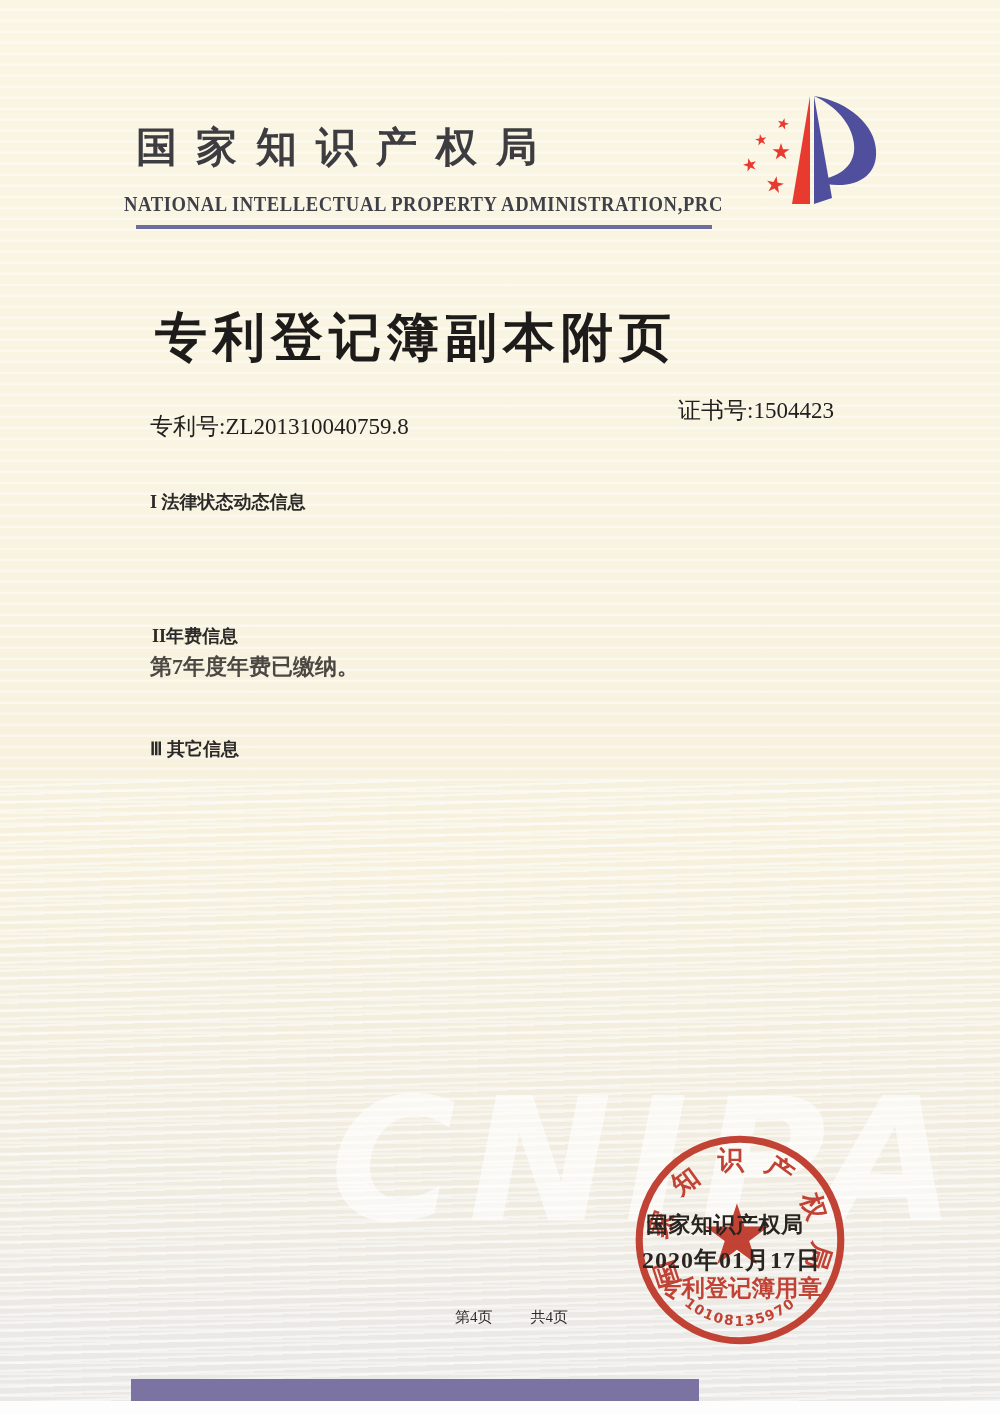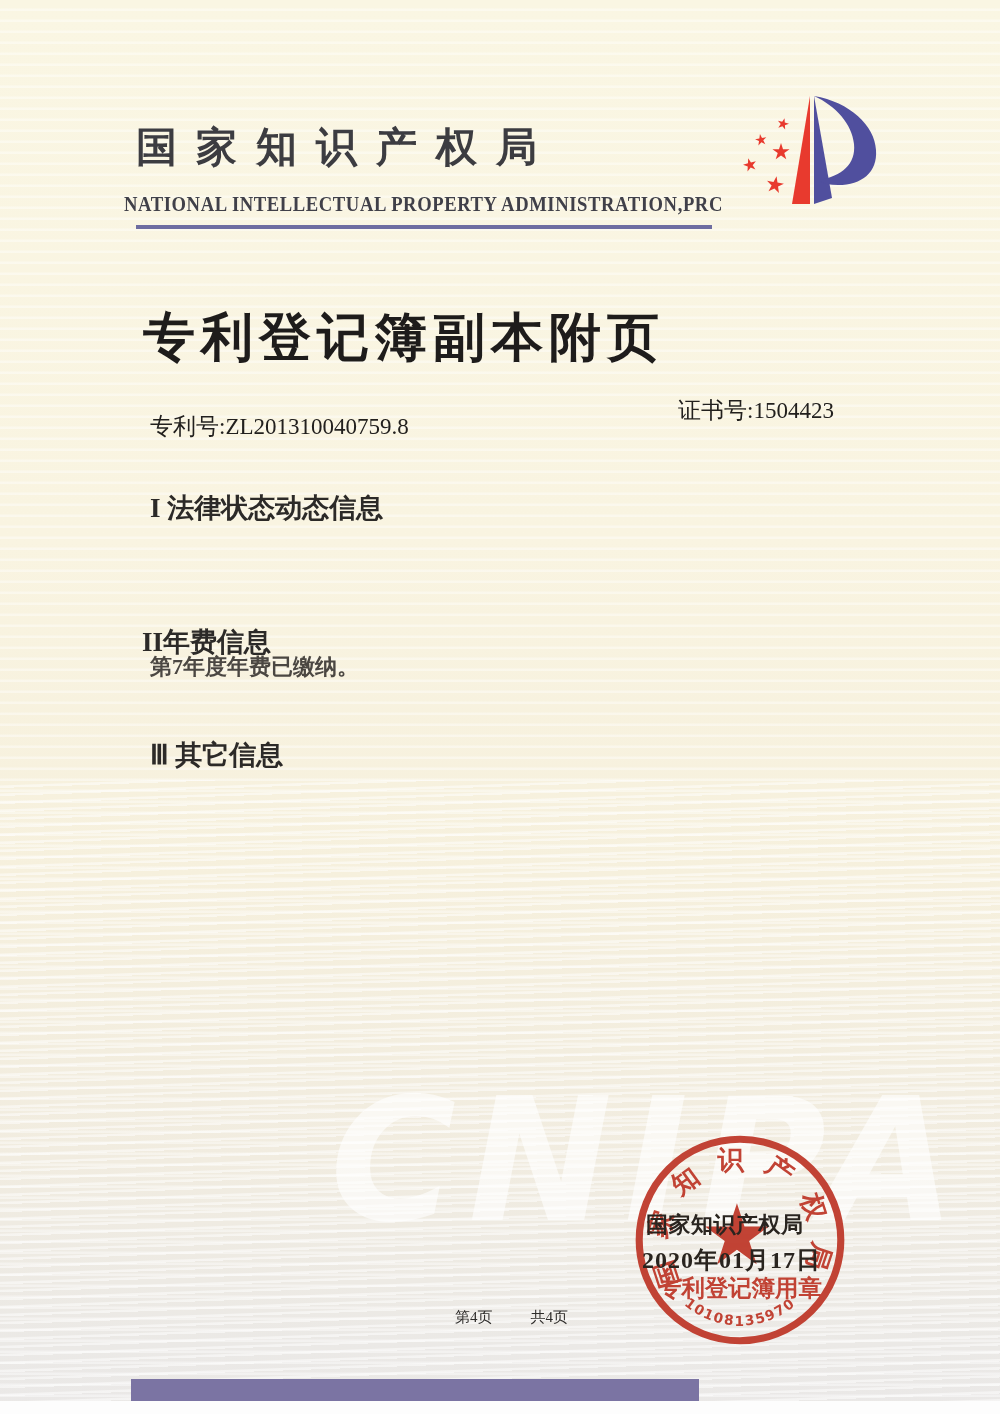--- a/index.html
+++ b/index.html
@@ -13,27 +13,27 @@
           rgba(255,255,255,0) 0px, rgba(255,255,255,0) 8px,
           rgba(255,255,255,.40) 9px, rgba(255,255,255,.40) 11px);}
   .texture2{position:absolute;left:0;right:0;top:780px;bottom:0;pointer-events:none;
         background:repeating-linear-gradient(178deg,
           rgba(255,255,255,0) 0px, rgba(255,255,255,0) 5px,
           rgba(255,255,255,.5) 6px, rgba(255,255,255,.5) 8px);}
   .abs{position:absolute;}
   .agency-cn{left:136px;top:120px;font-size:41px;font-weight:700;color:#3c3c41;letter-spacing:19px;white-space:nowrap;}
   .agency-en{left:124px;top:192px;font-size:19px;font-weight:600;color:#404049;letter-spacing:.6px;white-space:nowrap;transform:scale(.98,1.12);transform-origin:left top;}
   .rule{left:136px;top:225px;width:576px;height:4px;background:#6e6da0;}
-  .doc-title{left:0;top:303px;width:808px;text-align:center;font-size:52px;font-weight:700;color:#1e1c1b;letter-spacing:6px;white-space:nowrap;}
+  .doc-title{left:0;top:303px;width:808px;text-align:center;font-size:52px;font-weight:700;color:#1e1c1b;letter-spacing:6px;white-space:nowrap;padding-left:12px;}
   .meta-row{left:0;top:395px;width:1000px;font-size:23px;color:#22201e;}
   .patent-no{position:absolute;left:150px;top:16px;white-space:nowrap;}
   .cert-no{position:absolute;left:678px;top:0;white-space:nowrap;text-align:right;}
-  .sec{font-size:27px;font-weight:700;color:#2c2a28;white-space:nowrap;}
+  .sec{font-size:18px;font-weight:700;color:#2c2a28;white-space:nowrap;}
   .sec1{left:150px;top:490px;}
-  .sec2{left:142px;top:624px;}
+  .sec2{left:152px;top:624px;}
   .sec2-body{left:150px;top:652px;font-size:22px;font-weight:700;color:#4b4742;white-space:nowrap;}
   .sec3{left:150px;top:737px;font-family:Liberation Serif, serif;}
   .watermark{left:298px;top:1060px;font-family:"DejaVu Sans","Liberation Sans",sans-serif;
       font-size:172px;font-weight:800;font-style:italic;color:rgba(255,255,255,.62);
       letter-spacing:12px;z-index:1;white-space:nowrap;margin-left:32px;}
   .seal-svg{left:628px;top:1128px;z-index:2;opacity:.95;}
   .seal-overlay1{left:646px;top:1210px;font-size:22px;font-weight:700;color:#29241f;letter-spacing:.5px;z-index:3;white-space:nowrap;}
   .seal-overlay2{left:642px;top:1244px;font-size:24px;font-weight:600;color:#29241f;letter-spacing:1px;z-index:3;white-space:nowrap;}
   .footer-page{left:455px;top:1308px;font-size:15px;color:#2e2c2a;z-index:3;white-space:nowrap;}
   .footer-page .gap{display:inline-block;width:38px;}

